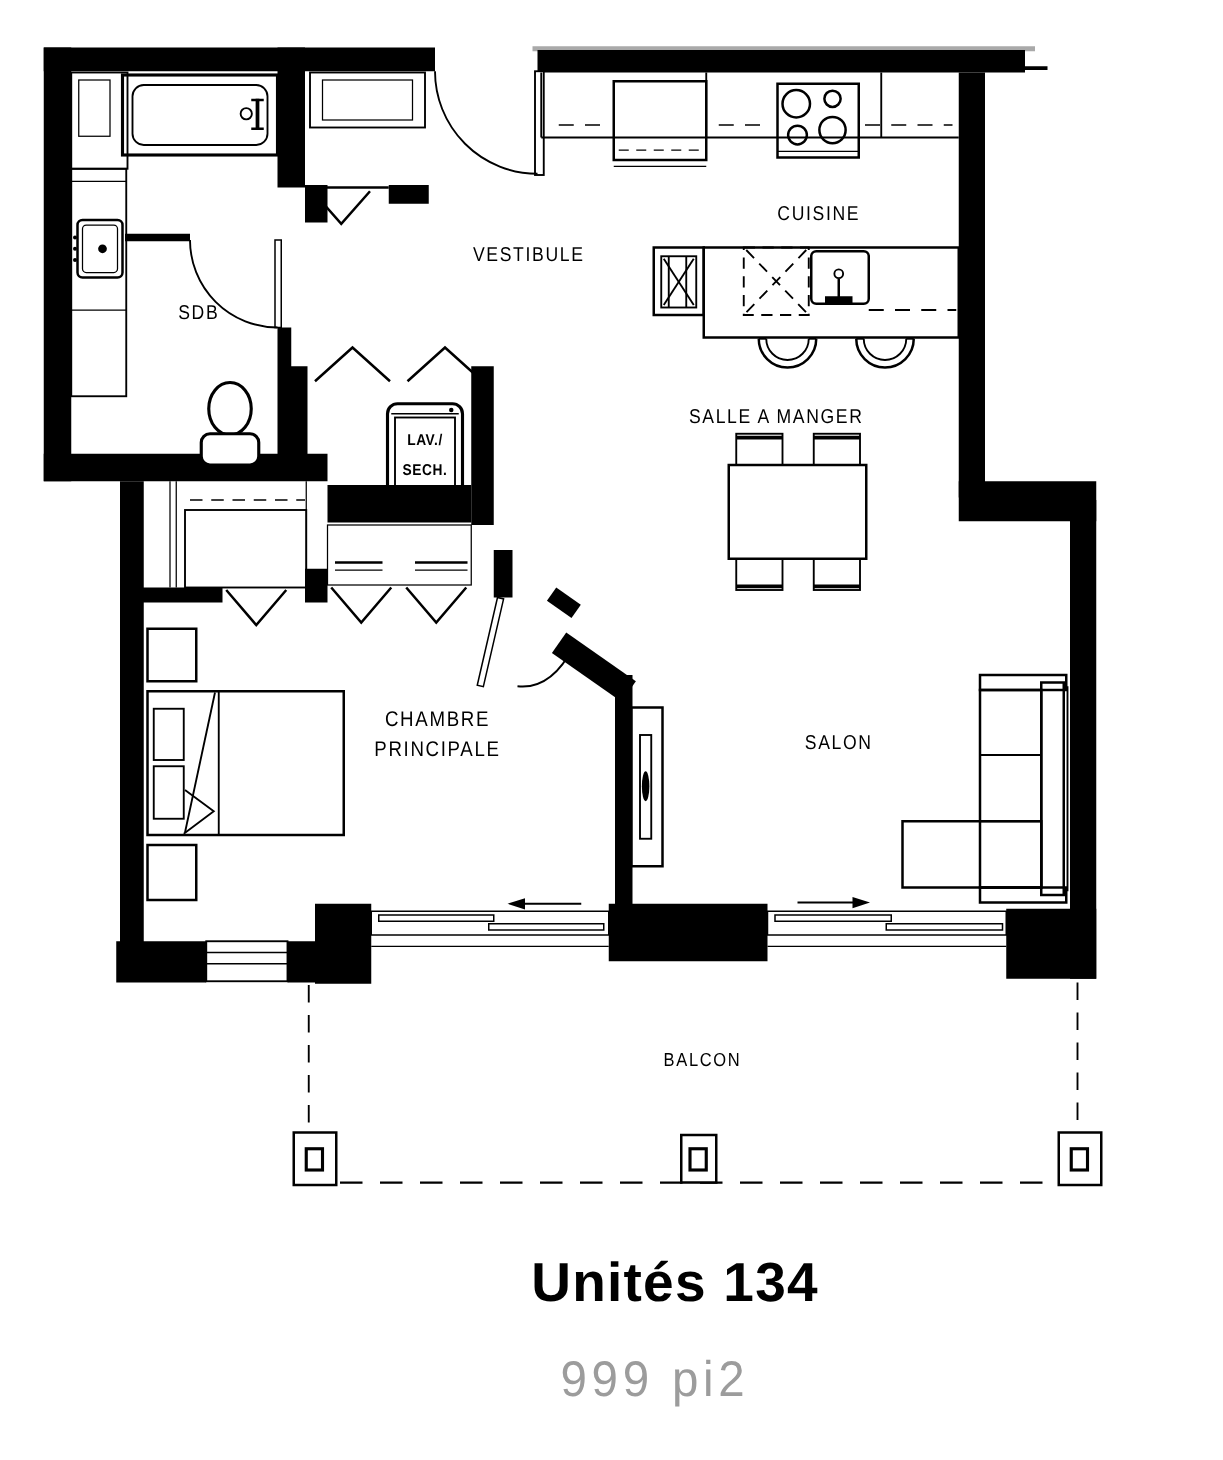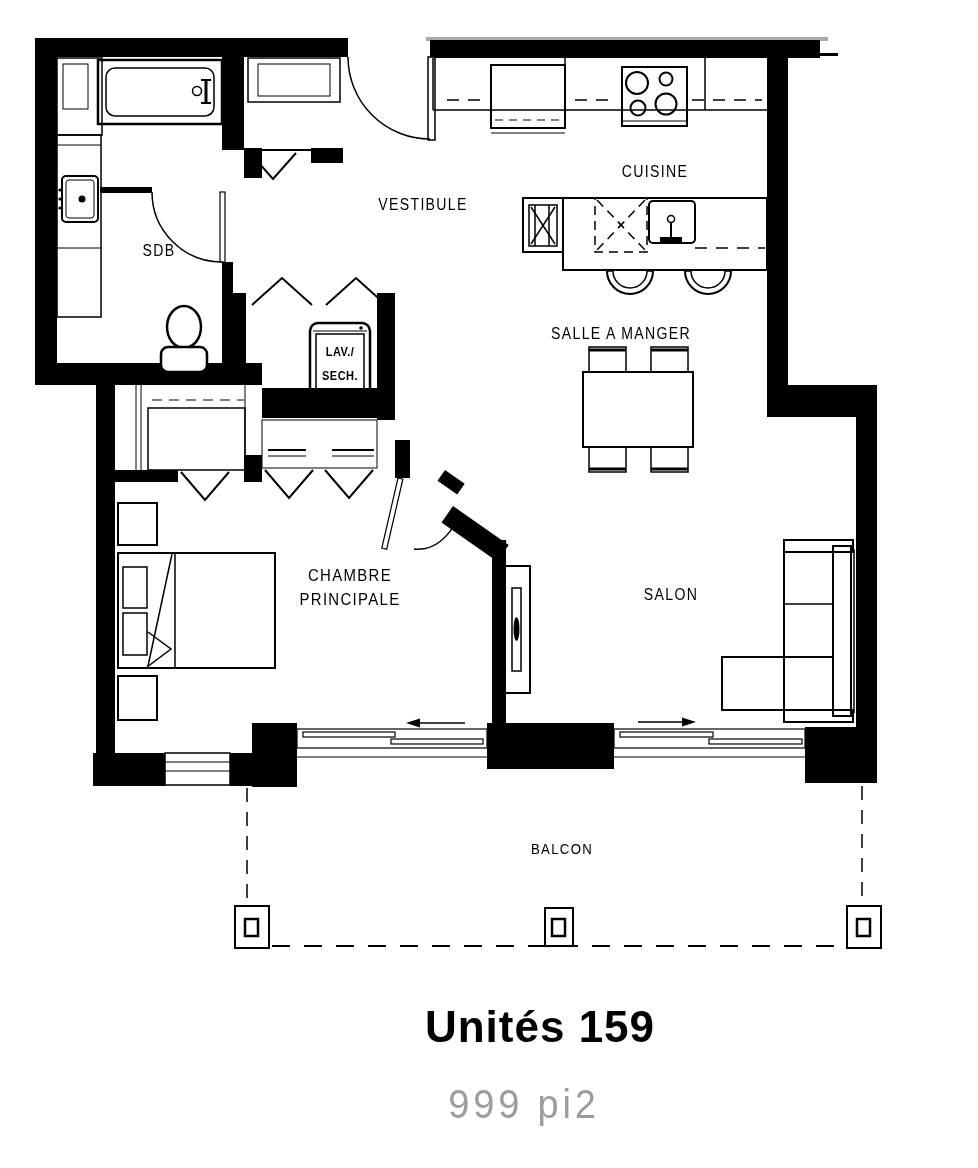--- a/index.html
+++ b/index.html
@@ -301,16 +301,16 @@
   <div class="room-label" style="left:423px;top:205px">VESTIBULE</div>
   <div class="room-label" style="left:655px;top:172px">CUISINE</div>
   <div class="room-label" style="left:621px;top:334px">SALLE A MANGER</div>
   <div class="room-label small" style="left:340px;top:352px">LAV./</div>
   <div class="room-label small" style="left:340px;top:376px">SECH.</div>
   <div class="room-label big" style="left:350px;top:576px">CHAMBRE</div>
   <div class="room-label big" style="left:350px;top:600px">PRINCIPALE</div>
   <div class="room-label" style="left:671px;top:595px">SALON</div>
   <div class="room-label balc" style="left:562px;top:848px">BALCON</div>
 
-  <div id="unit-title">Unités 159</div>
+  <div id="unit-title">Unités 134</div>
   <div id="unit-area">999 pi2</div>
 
 </div>
 
 </body></html>

